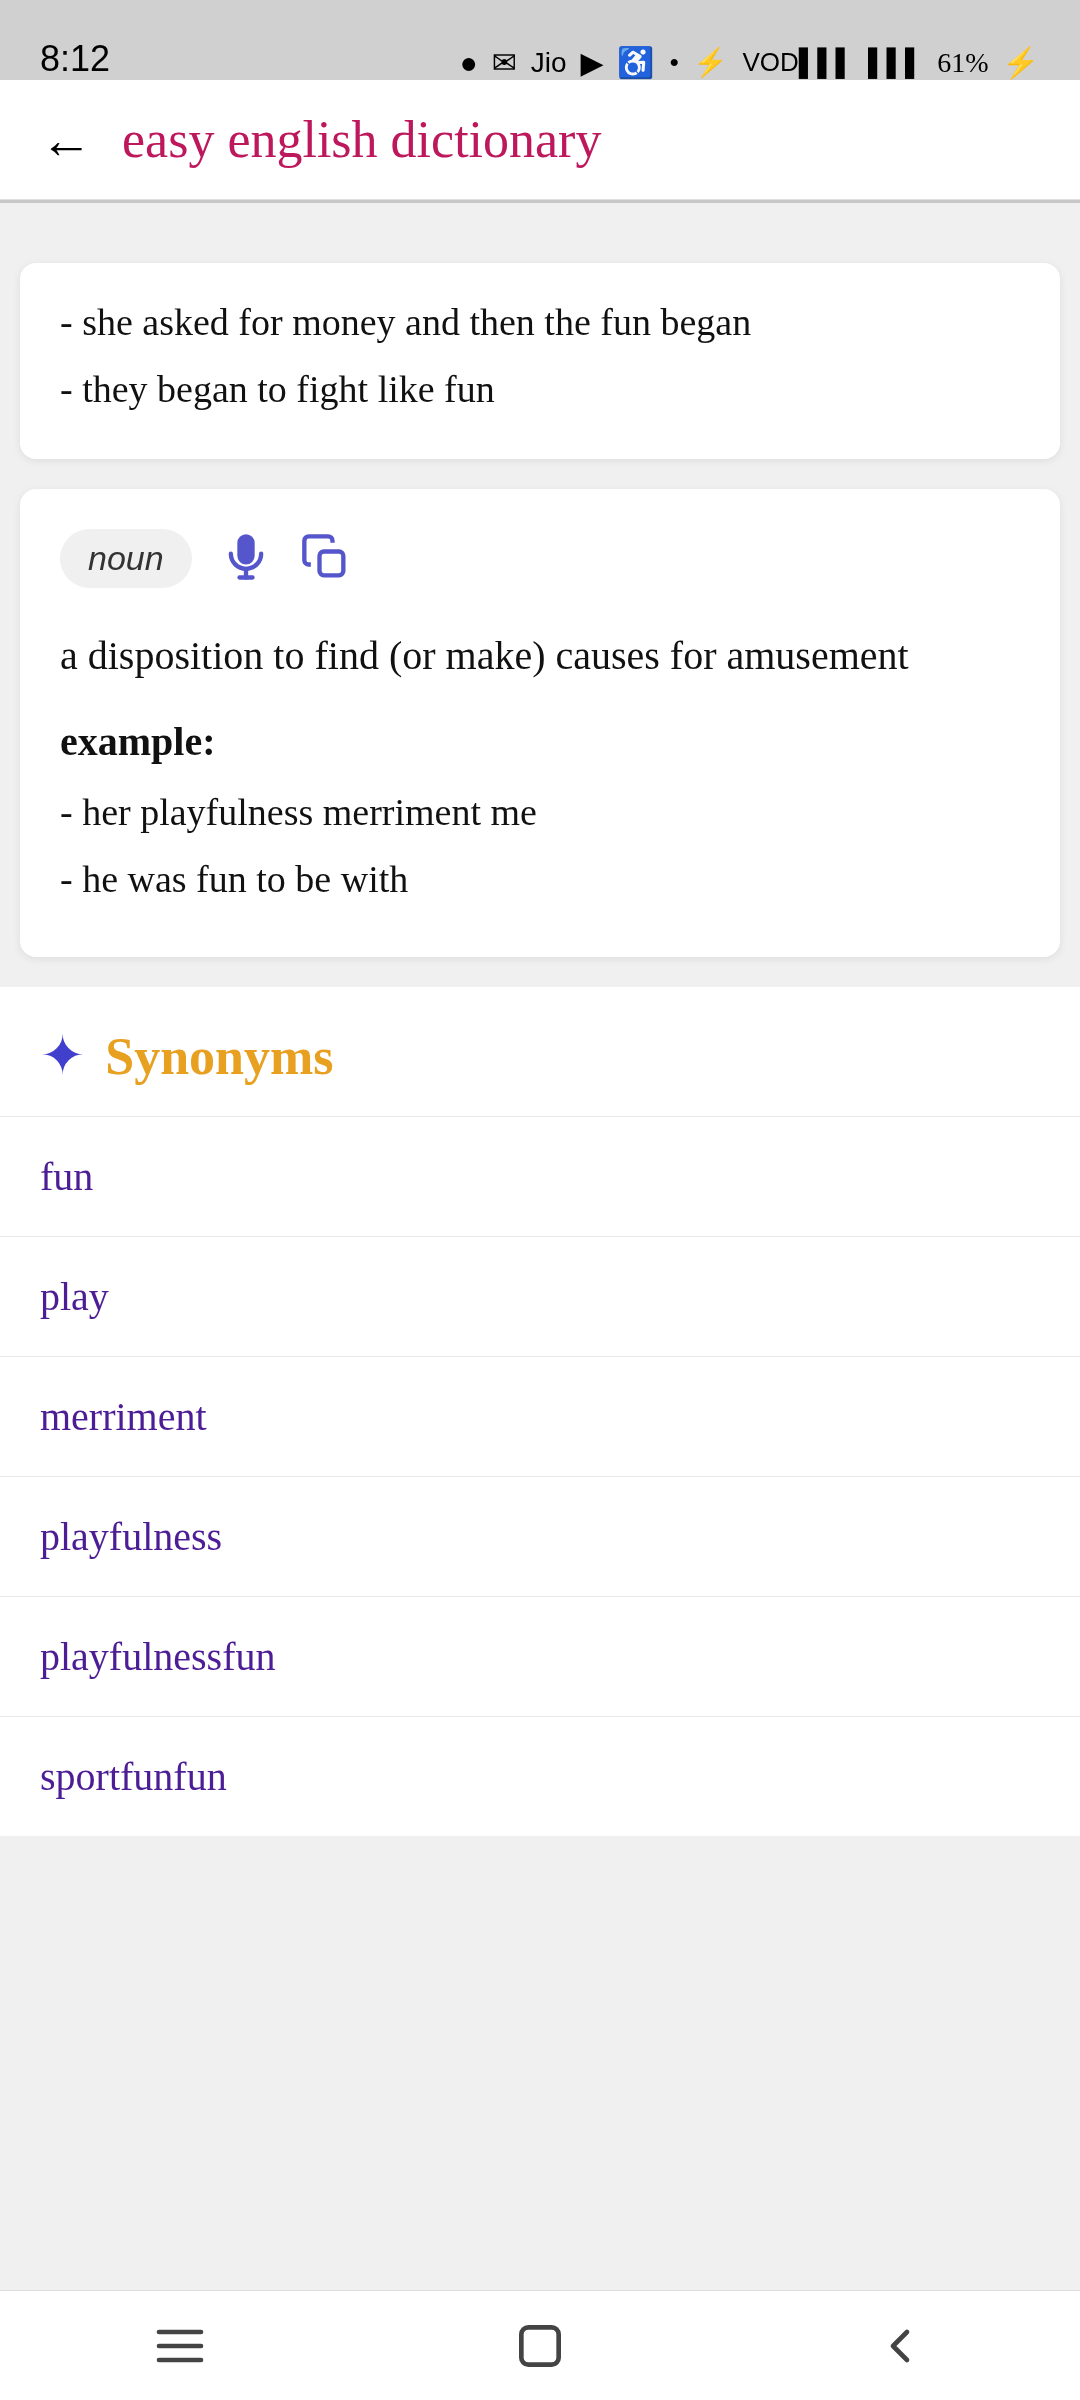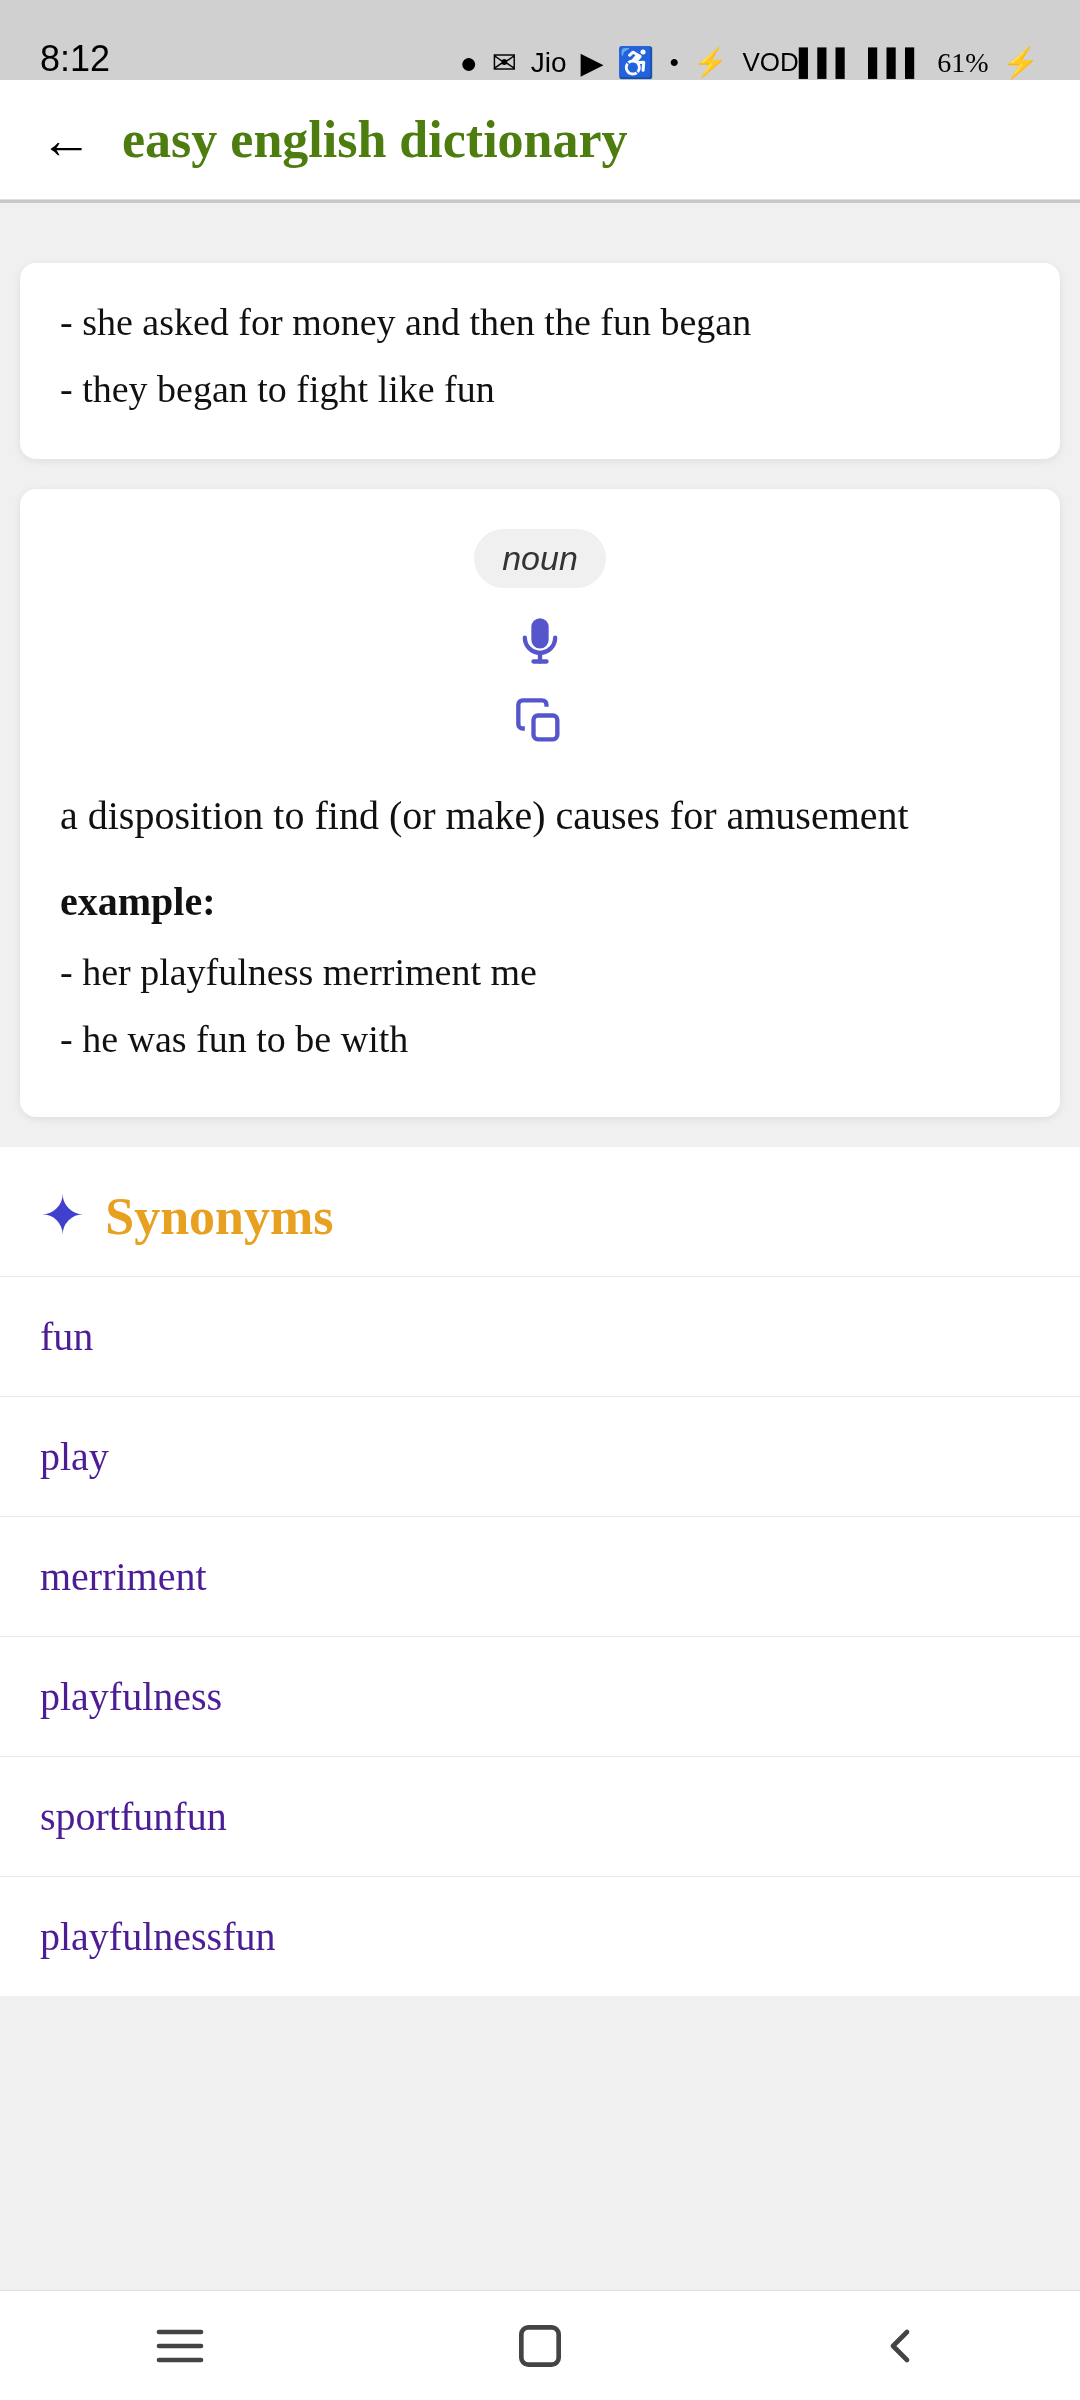--- a/index.html
+++ b/index.html
@@ -61,22 +61,22 @@
     .back-btn {
       font-size: 52px;
       color: #000;
       margin-right: 30px;
       cursor: pointer;
       font-family: sans-serif;
     }
 
     .header-title {
       font-size: 52px;
-      font-weight: 700;
-      color: #4d7c0f;
+      font-weight: 400;
+      color: #be185d;
       font-family: Georgia, serif;
     }
 
     
     .header-divider {
       width: 100%;
       height: 3px;
       background: #c8c8c8;
     }
 
@@ -113,21 +113,20 @@
       margin-bottom: 8px;
       font-family: Georgia, serif;
     }
 
     
     .pos-row {
       display: flex;
       align-items: center;
       gap: 28px;
       margin-bottom: 36px;
-      flex-direction: column;
     }
 
     .pos-badge {
       background: #f0f0f0;
       border-radius: 30px;
       padding: 10px 28px;
       font-size: 34px;
       color: #333;
       font-family: sans-serif;
       font-style: italic;
@@ -295,22 +294,22 @@
   <div class="synonyms-section">
     <div class="synonyms-header">
       <span class="sparkle-icon">✦</span>
       <span class="synonyms-title">Synonyms</span>
     </div>
 
     <div class="synonym-item">fun</div>
     <div class="synonym-item">play</div>
     <div class="synonym-item">merriment</div>
     <div class="synonym-item">playfulness</div>
+    <div class="synonym-item">playfulnessfun</div>
     <div class="synonym-item">sportfunfun</div>
-    <div class="synonym-item">playfulnessfun</div>
   </div>
 
   <div class="bottom-spacer"></div>
 </div>
 
 <div class="bottom-nav">
   <div class="nav-btn">
     <svg width="56" height="56" viewBox="0 0 24 24" fill="none" xmlns="http://www.w3.org/2000/svg">
       <line x1="3" y1="6" x2="21" y2="6" stroke="#444" stroke-width="2" stroke-linecap="round"></line>
       <line x1="3" y1="12" x2="21" y2="12" stroke="#444" stroke-width="2" stroke-linecap="round"></line>

